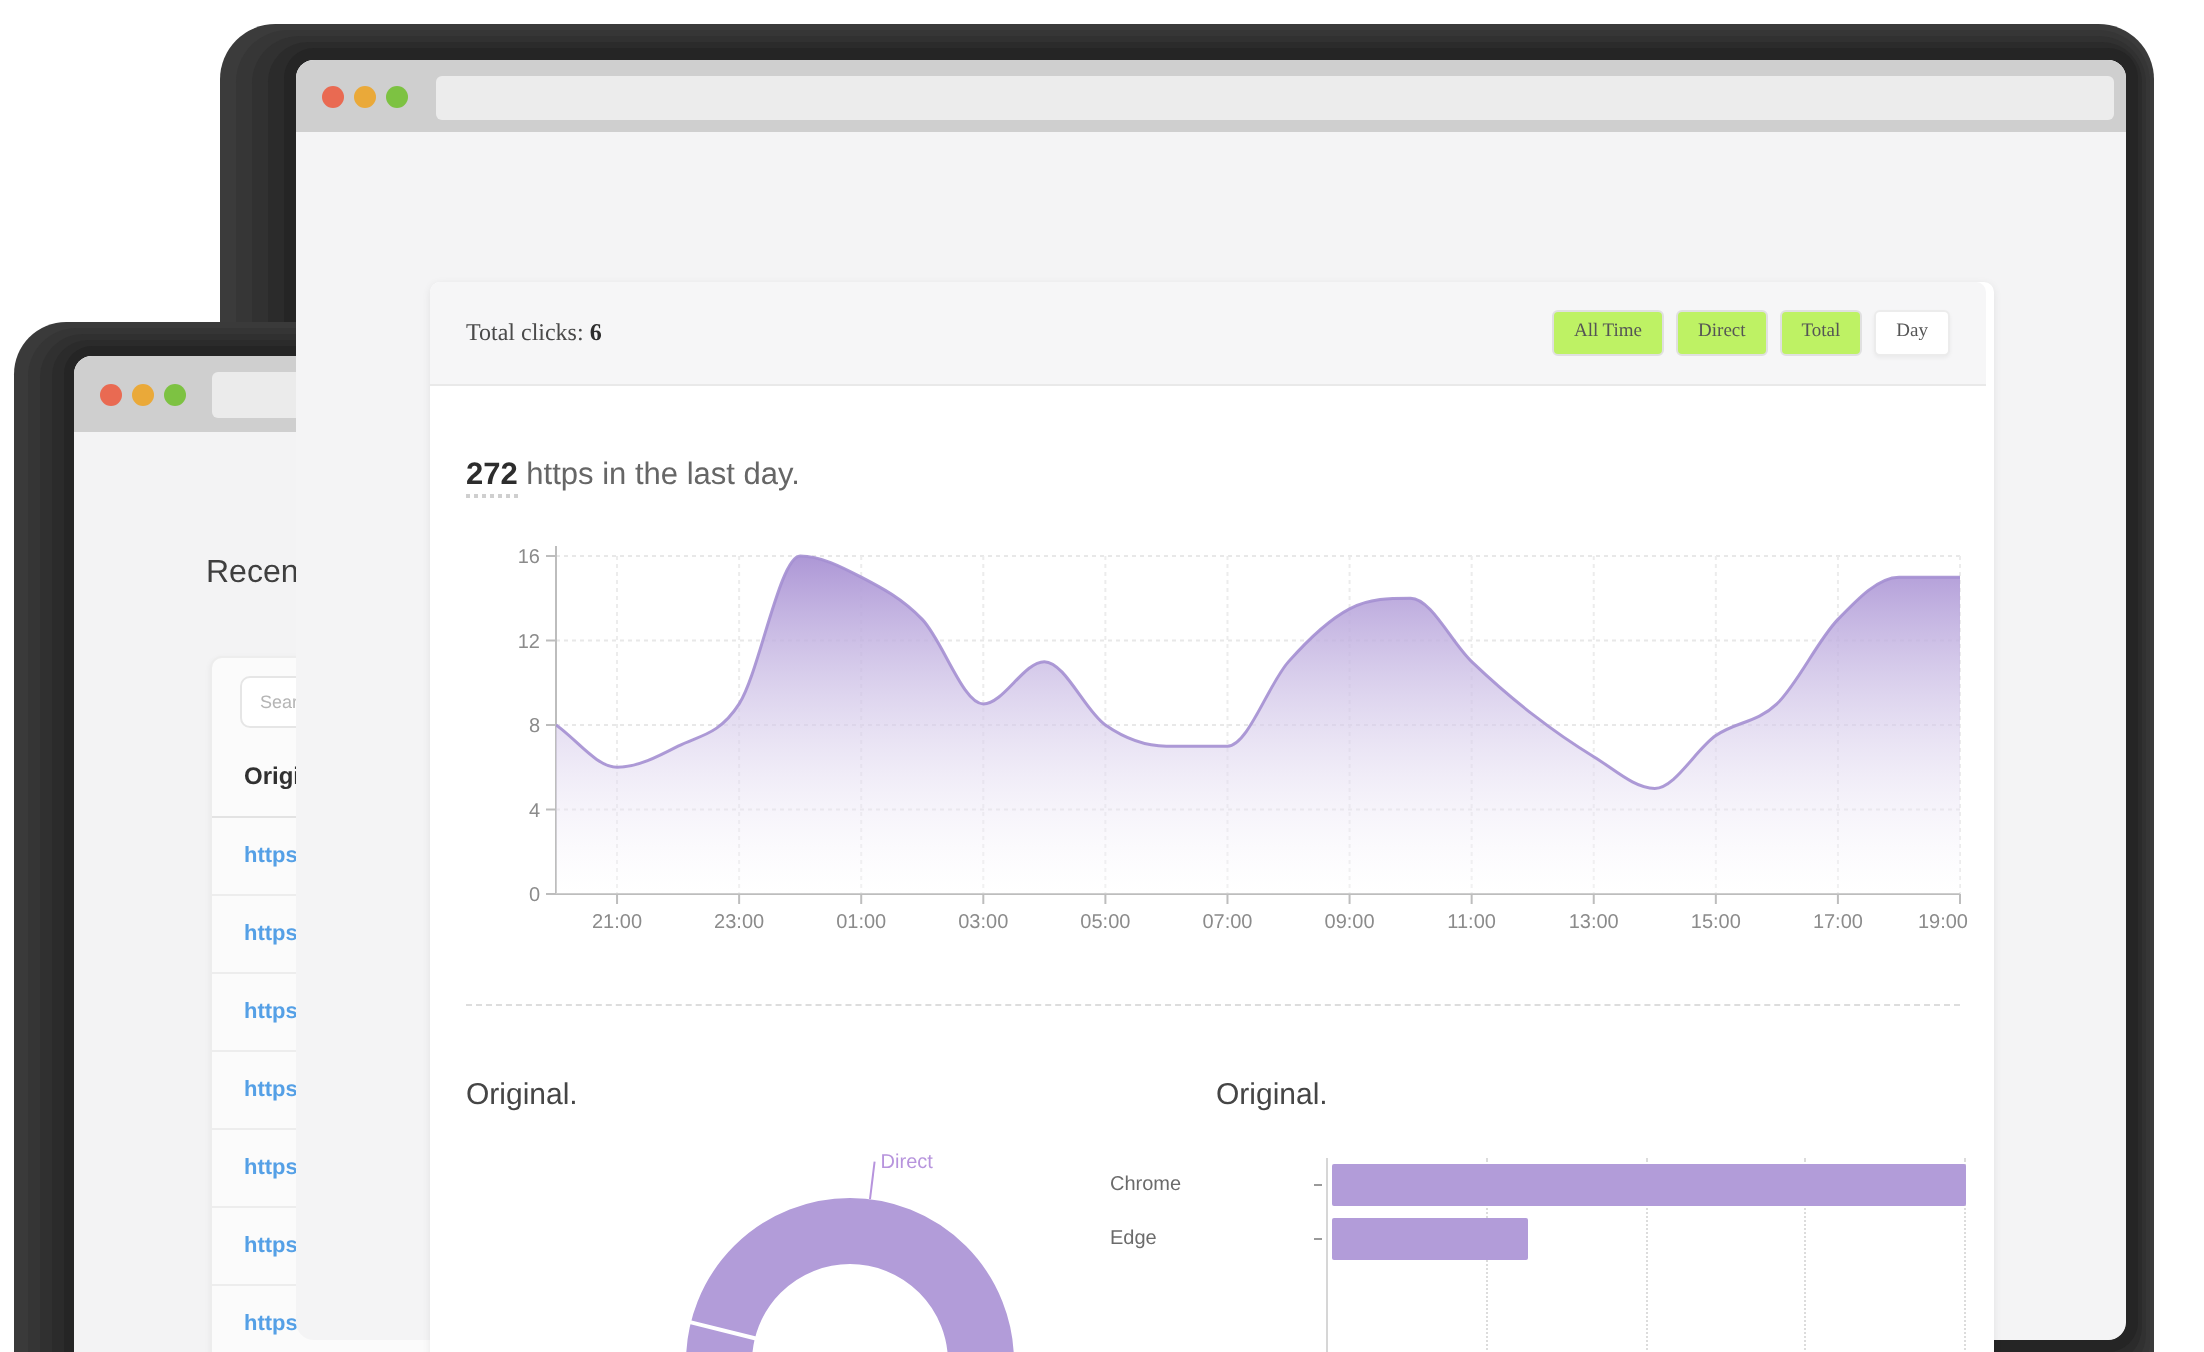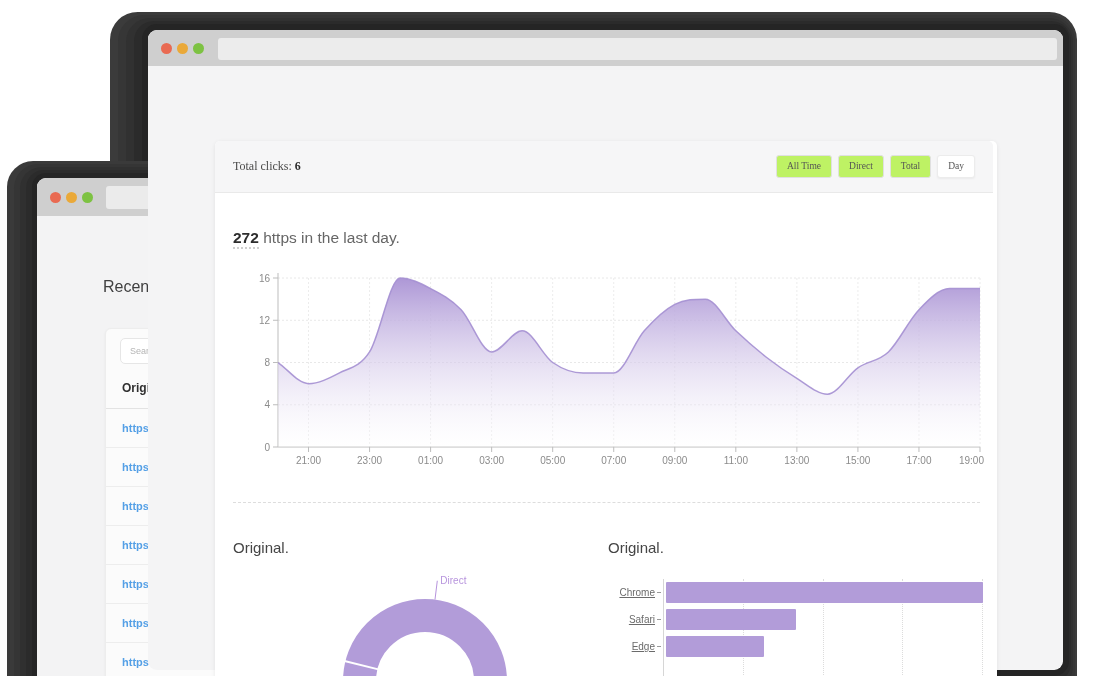--- a/index.html
+++ b/index.html
@@ -72,21 +72,21 @@
   #browsers-title{left:393px;}
   #donut-svg{position:absolute;left:60px;top:430px;}
   #donut-svg text{font-family:"Liberation Sans",sans-serif;font-size:10px;fill:#b794dd;}
 
   
   #bars{position:absolute;left:340px;top:438px;width:427px;height:238px;}
   #bars-grid{position:absolute;left:108px;top:0;width:319px;height:238px;}
   .vgrid{position:absolute;top:0;bottom:0;width:0;border-left:1px dotted #dcdcdc;}
   .vgrid.axis{border-left:1px solid #d6d6d6;}
   .brow{position:relative;height:27px;display:flex;align-items:center;}
-  .blabel{flex:0 0 100px;text-align:right;font-size:10px;color:#6b6b6b;text-decoration:underline;}
+  .blabel{flex:0 0 100px;font-size:10px;color:#6b6b6b;}
   .btick{flex:0 0 4px;height:1px;background:#9a9a9a;margin:0 4px 0 2px;}
   .btrack{flex:1;position:relative;height:21px;}
   .bfill{position:absolute;left:1px;top:0;height:21px;border-radius:1px;}
 </style>
 </head>
 <body>
 
 <div class="frame" id="bg-frame"></div>
 <div class="window" id="bg-window">
   <div class="titlebar">
@@ -249,27 +249,20 @@
           </div>
         <div id="bars-rows">
             <div class="brow">
               <span class="blabel">Chrome</span>
               <span class="btick"></span>
               <span class="btrack">
                 <span class="bfill" style="width: 100%; background: rgb(178, 156, 217);"></span>
               </span>
             </div>
             <div class="brow">
-              <span class="blabel">Safari</span>
-              <span class="btick"></span>
-              <span class="btrack">
-                <span class="bfill" style="width: 41%; background: rgb(178, 156, 217);"></span>
-              </span>
-            </div>
-            <div class="brow">
               <span class="blabel">Edge</span>
               <span class="btick"></span>
               <span class="btrack">
                 <span class="bfill" style="width: 31%; background: rgb(178, 156, 217);"></span>
               </span>
             </div>
           </div>
       </div>
     </div>
 

